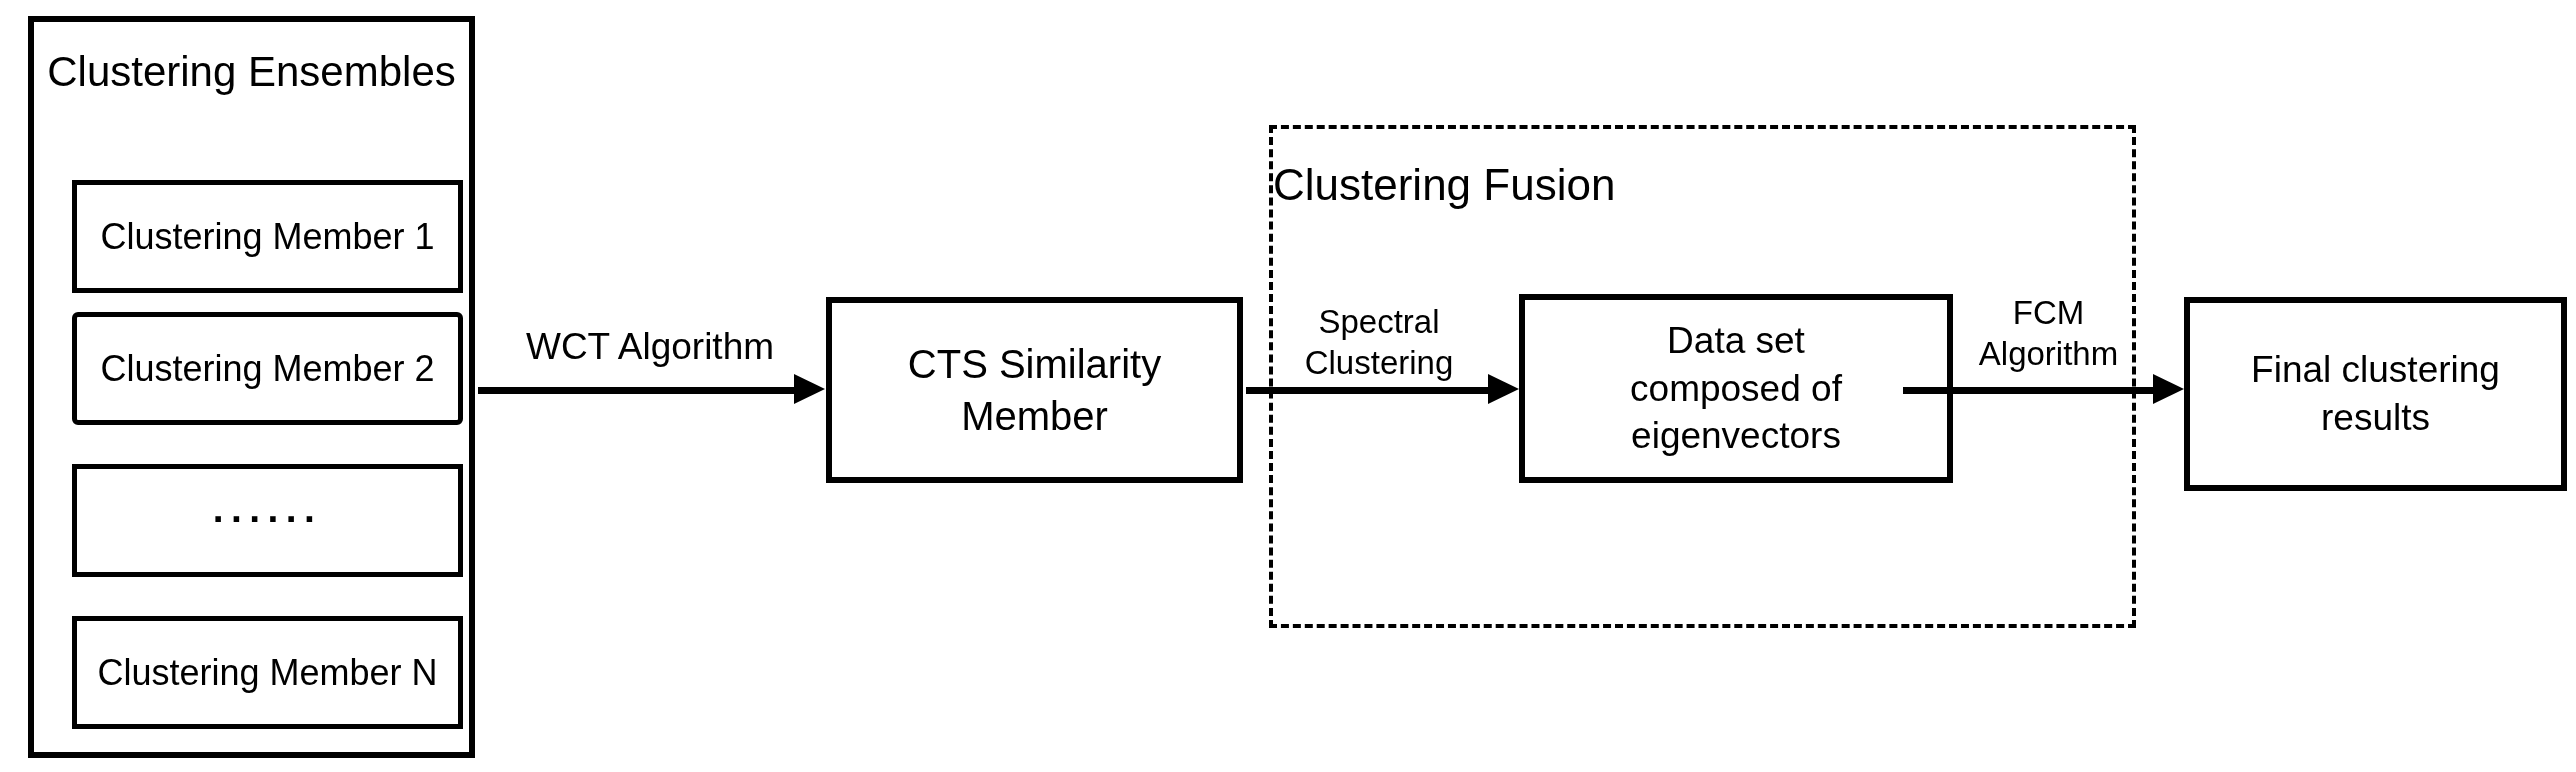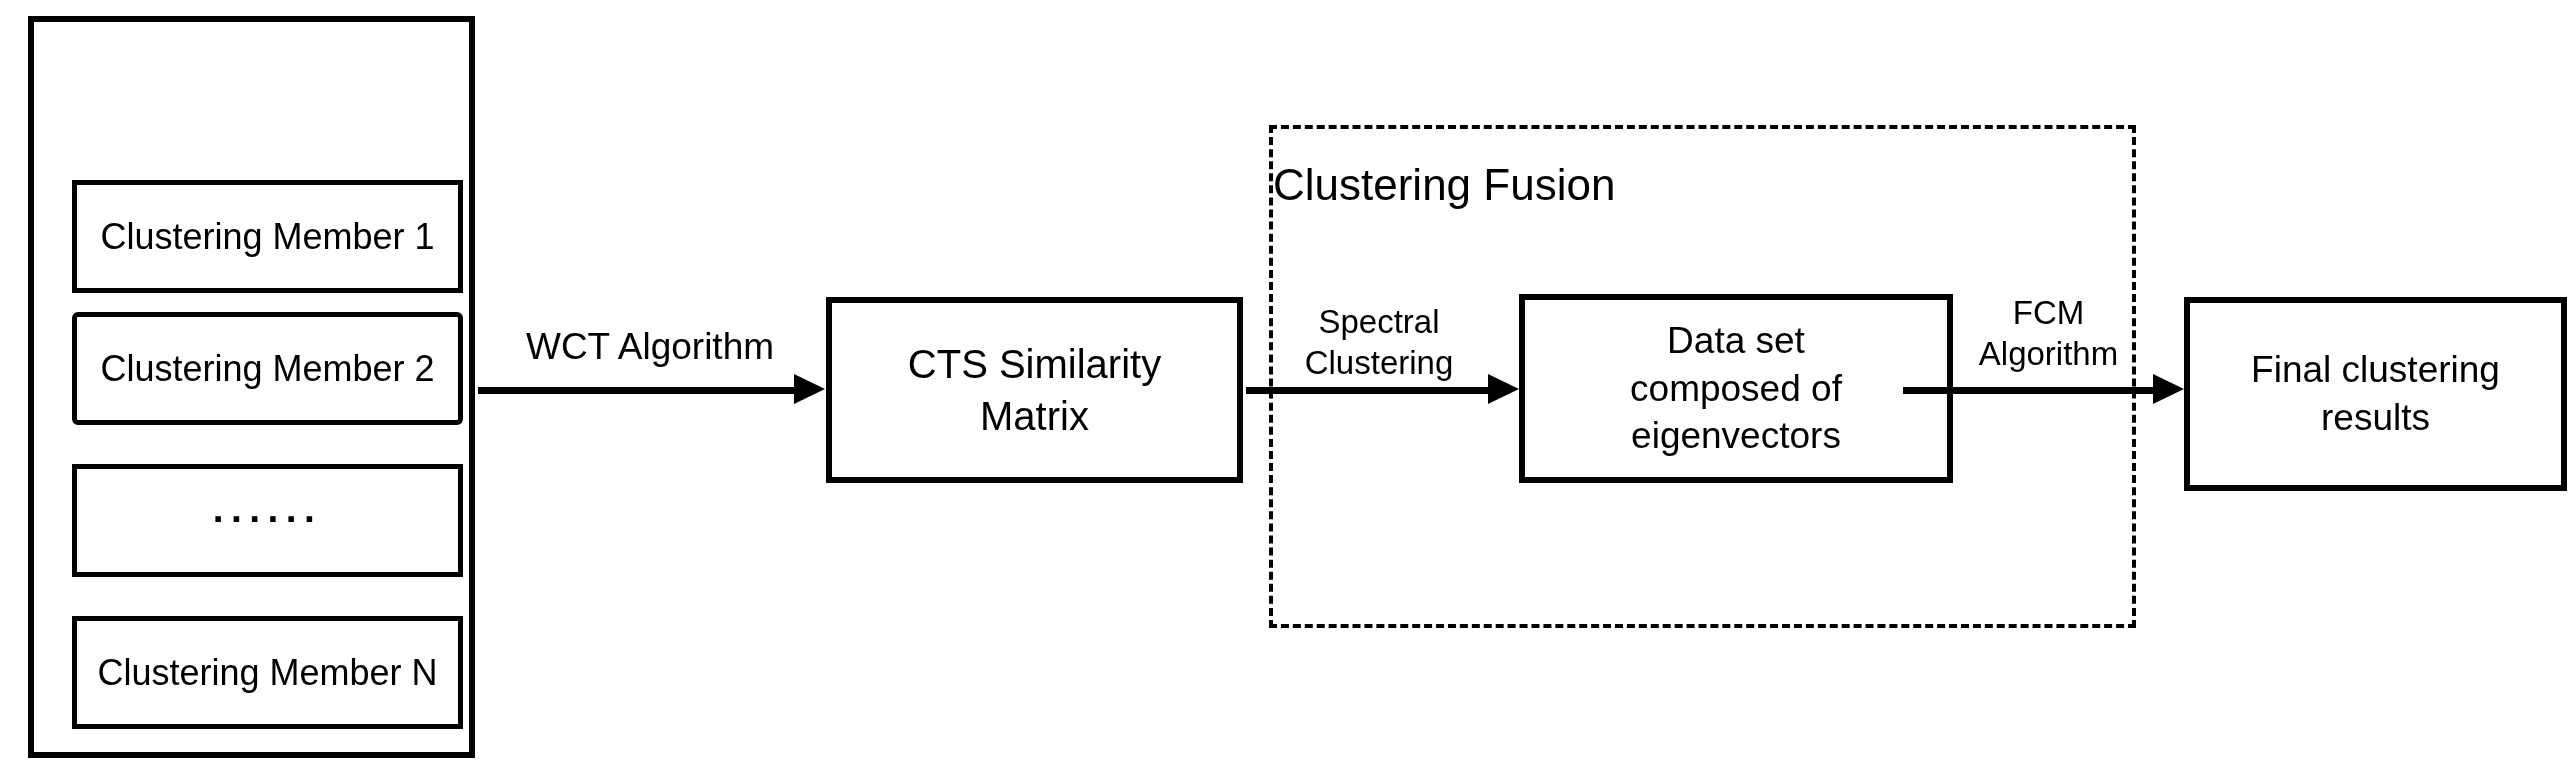--- a/index.html
+++ b/index.html
@@ -100,38 +100,39 @@
   .wct-label      { left: 483px;  width: 334px; top: 324px; font-size: 37px; }
   .spectral-label { left: 1253px; width: 252px; top: 291px; font-size: 33px; margin-top: 10px; }
   .fcm-label      { left: 1926px; width: 245px; top: 292px; font-size: 33px; }
 </style>
 </head>
 <body>
 
 <div class="canvas">
 
   <div class="abs ensembles">
+    <div class="ens-title">Clustering Ensembles</div>
     <div class="member member-1">Clustering Member 1</div>
     <div class="member member-2">Clustering Member 2</div>
     <div class="member member-dots">
       <span class="dots-text">......</span>
     </div>
     <div class="member member-n">Clustering Member N</div>
   </div>
 
   <div class="abs fusion">
     <div class="fusion-title">Clustering Fusion</div>
   </div>
 
   <div class="abs arrow-shaft" style="left:478px;width:322px;"></div>
   <div class="abs arrow-head" style="left:794px;"></div>
   <div class="abs arrow-label wct-label">WCT Algorithm</div>
 
   <div class="abs solid-box cts-box">CTS Similarity
-Matrix</div>
+Member</div>
 
   <div class="abs arrow-shaft" style="left:1246px;width:248px;"></div>
   <div class="abs arrow-head" style="left:1488px;"></div>
   <div class="abs arrow-label spectral-label">Spectral
 Clustering</div>
 
   <div class="abs solid-box data-box">Data set
 composed of
 eigenvectors</div>
 

